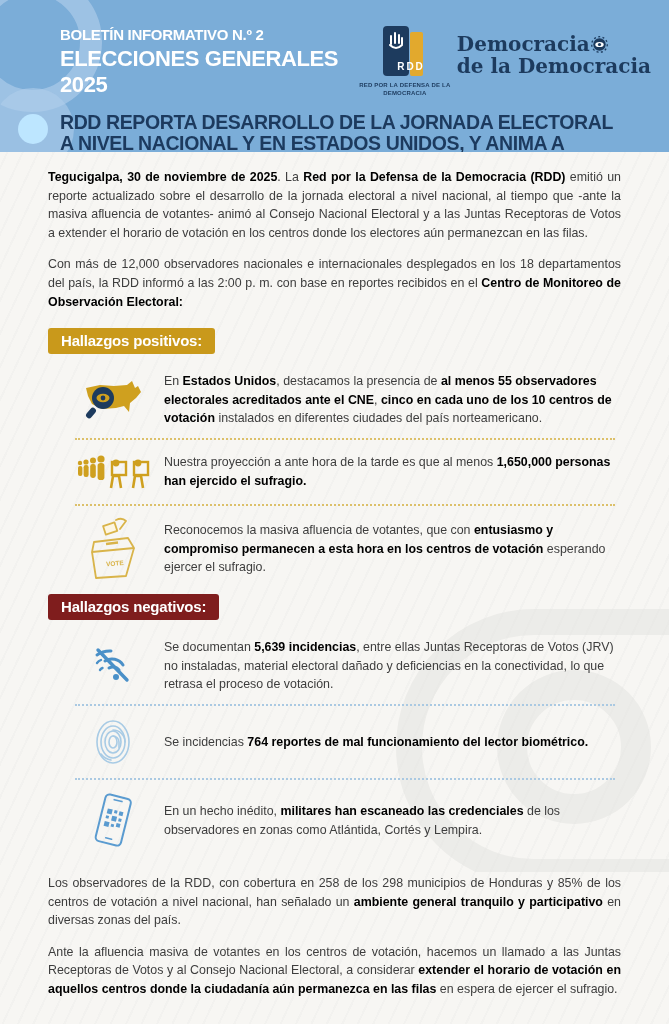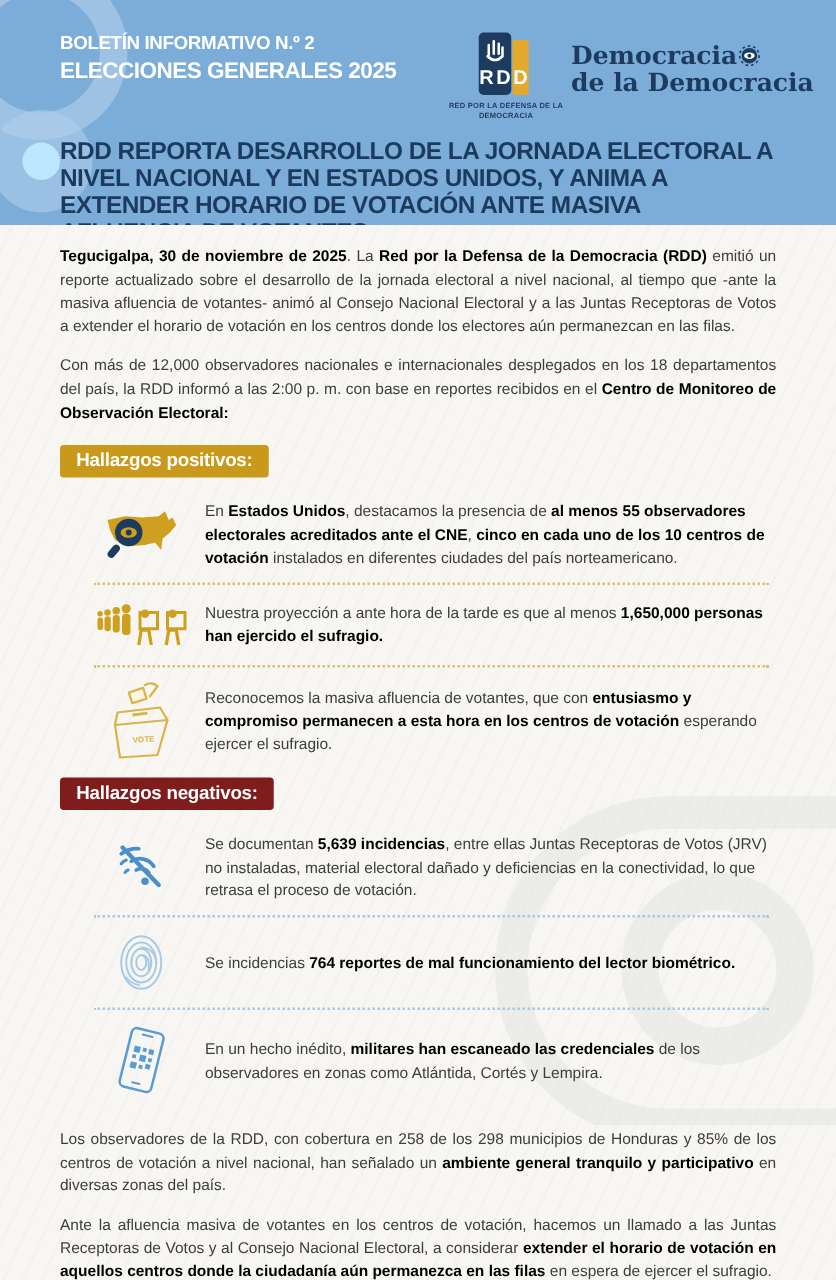--- a/index.html
+++ b/index.html
@@ -8,47 +8,47 @@
     background:#f7f6f3;overflow:hidden;
     font-family:"Liberation Sans","DejaVu Sans",sans-serif;
     -webkit-font-smoothing:antialiased;
   }
   .page::after{
     content:"";position:absolute;inset:0;pointer-events:none;
     background:repeating-linear-gradient(115deg,rgba(120,130,140,.035) 0 2px,transparent 2px 14px);
   }
   
   .hdr{
-    position:relative;height:180px;background:#7badd8;overflow:hidden;
-    color:#fff;z-index:2;
+    position:relative;height:152px;background:#7badd8;overflow:hidden;
+    color:#fff;z-index:2;padding-left:12px;
   }
   .deco-ring{
     position:absolute;width:96px;height:96px;border:22px solid rgba(185,212,238,.55);
     border-radius:50%;left:-38px;top:-28px;
   }
   .deco-donut{
     position:absolute;width:82px;height:82px;background:rgba(175,205,235,.6);
     border-radius:50%;left:-8px;top:88px;
   }
   .deco-donut::after{
     content:"";position:absolute;width:30px;height:30px;border-radius:50%;
     background:#a9cdef;left:26px;top:26px;filter:brightness(1.12);
   }
   .hdr-top{position:relative;display:flex;justify-content:space-between;align-items:flex-start;padding:26px 14px 0 48px;}
   .bulletin-no{font-size:15px;font-weight:800;letter-spacing:-.3px;}
-  .bulletin-title{font-size:18px;font-weight:800;letter-spacing:-.4px;margin-top:3px;}
+  .bulletin-title{font-size:22px;font-weight:800;letter-spacing:-.4px;margin-top:3px;}
   .lockup{display:flex;align-items:flex-start;gap:9px;margin-right:4px;}
   .rdd-col{display:flex;flex-direction:column;align-items:center;width:86px;}
   .rdd-mark{position:relative;width:44px;height:50px;}
   .rdd-navy{position:absolute;left:0;top:0;width:26px;height:50px;background:#1d3b5e;border-radius:4px;}
   .rdd-gold{position:absolute;left:27px;top:6px;width:13px;height:44px;background:#e2a92d;border-radius:2px;}
   .rdd-hand{position:absolute;left:4px;top:4px;}
   .rdd-letters{
-    position:absolute;left:0;bottom:4px;width:42px;text-align:center;
-    color:#fff;font-weight:900;font-size:16px;letter-spacing:2px;
+    position:absolute;left:0;bottom:4px;width:42px;text-align:right;
+    color:#fff;font-weight:900;font-size:10px;letter-spacing:2px;
   }
   .rdd-caption{
     margin-top:5px;font-size:6px;font-weight:700;color:#1d3b5e;
     text-align:center;line-height:1.35;letter-spacing:.2px;width:96px;
   }
   .obs-text{
     font-family:"DejaVu Serif","Liberation Serif",serif;font-weight:700;
     color:#1d3b5e;font-size:20px;line-height:1.08;margin-top:8px;white-space:nowrap;
   }
   .obs-line1{display:flex;align-items:center;gap:1px;}

